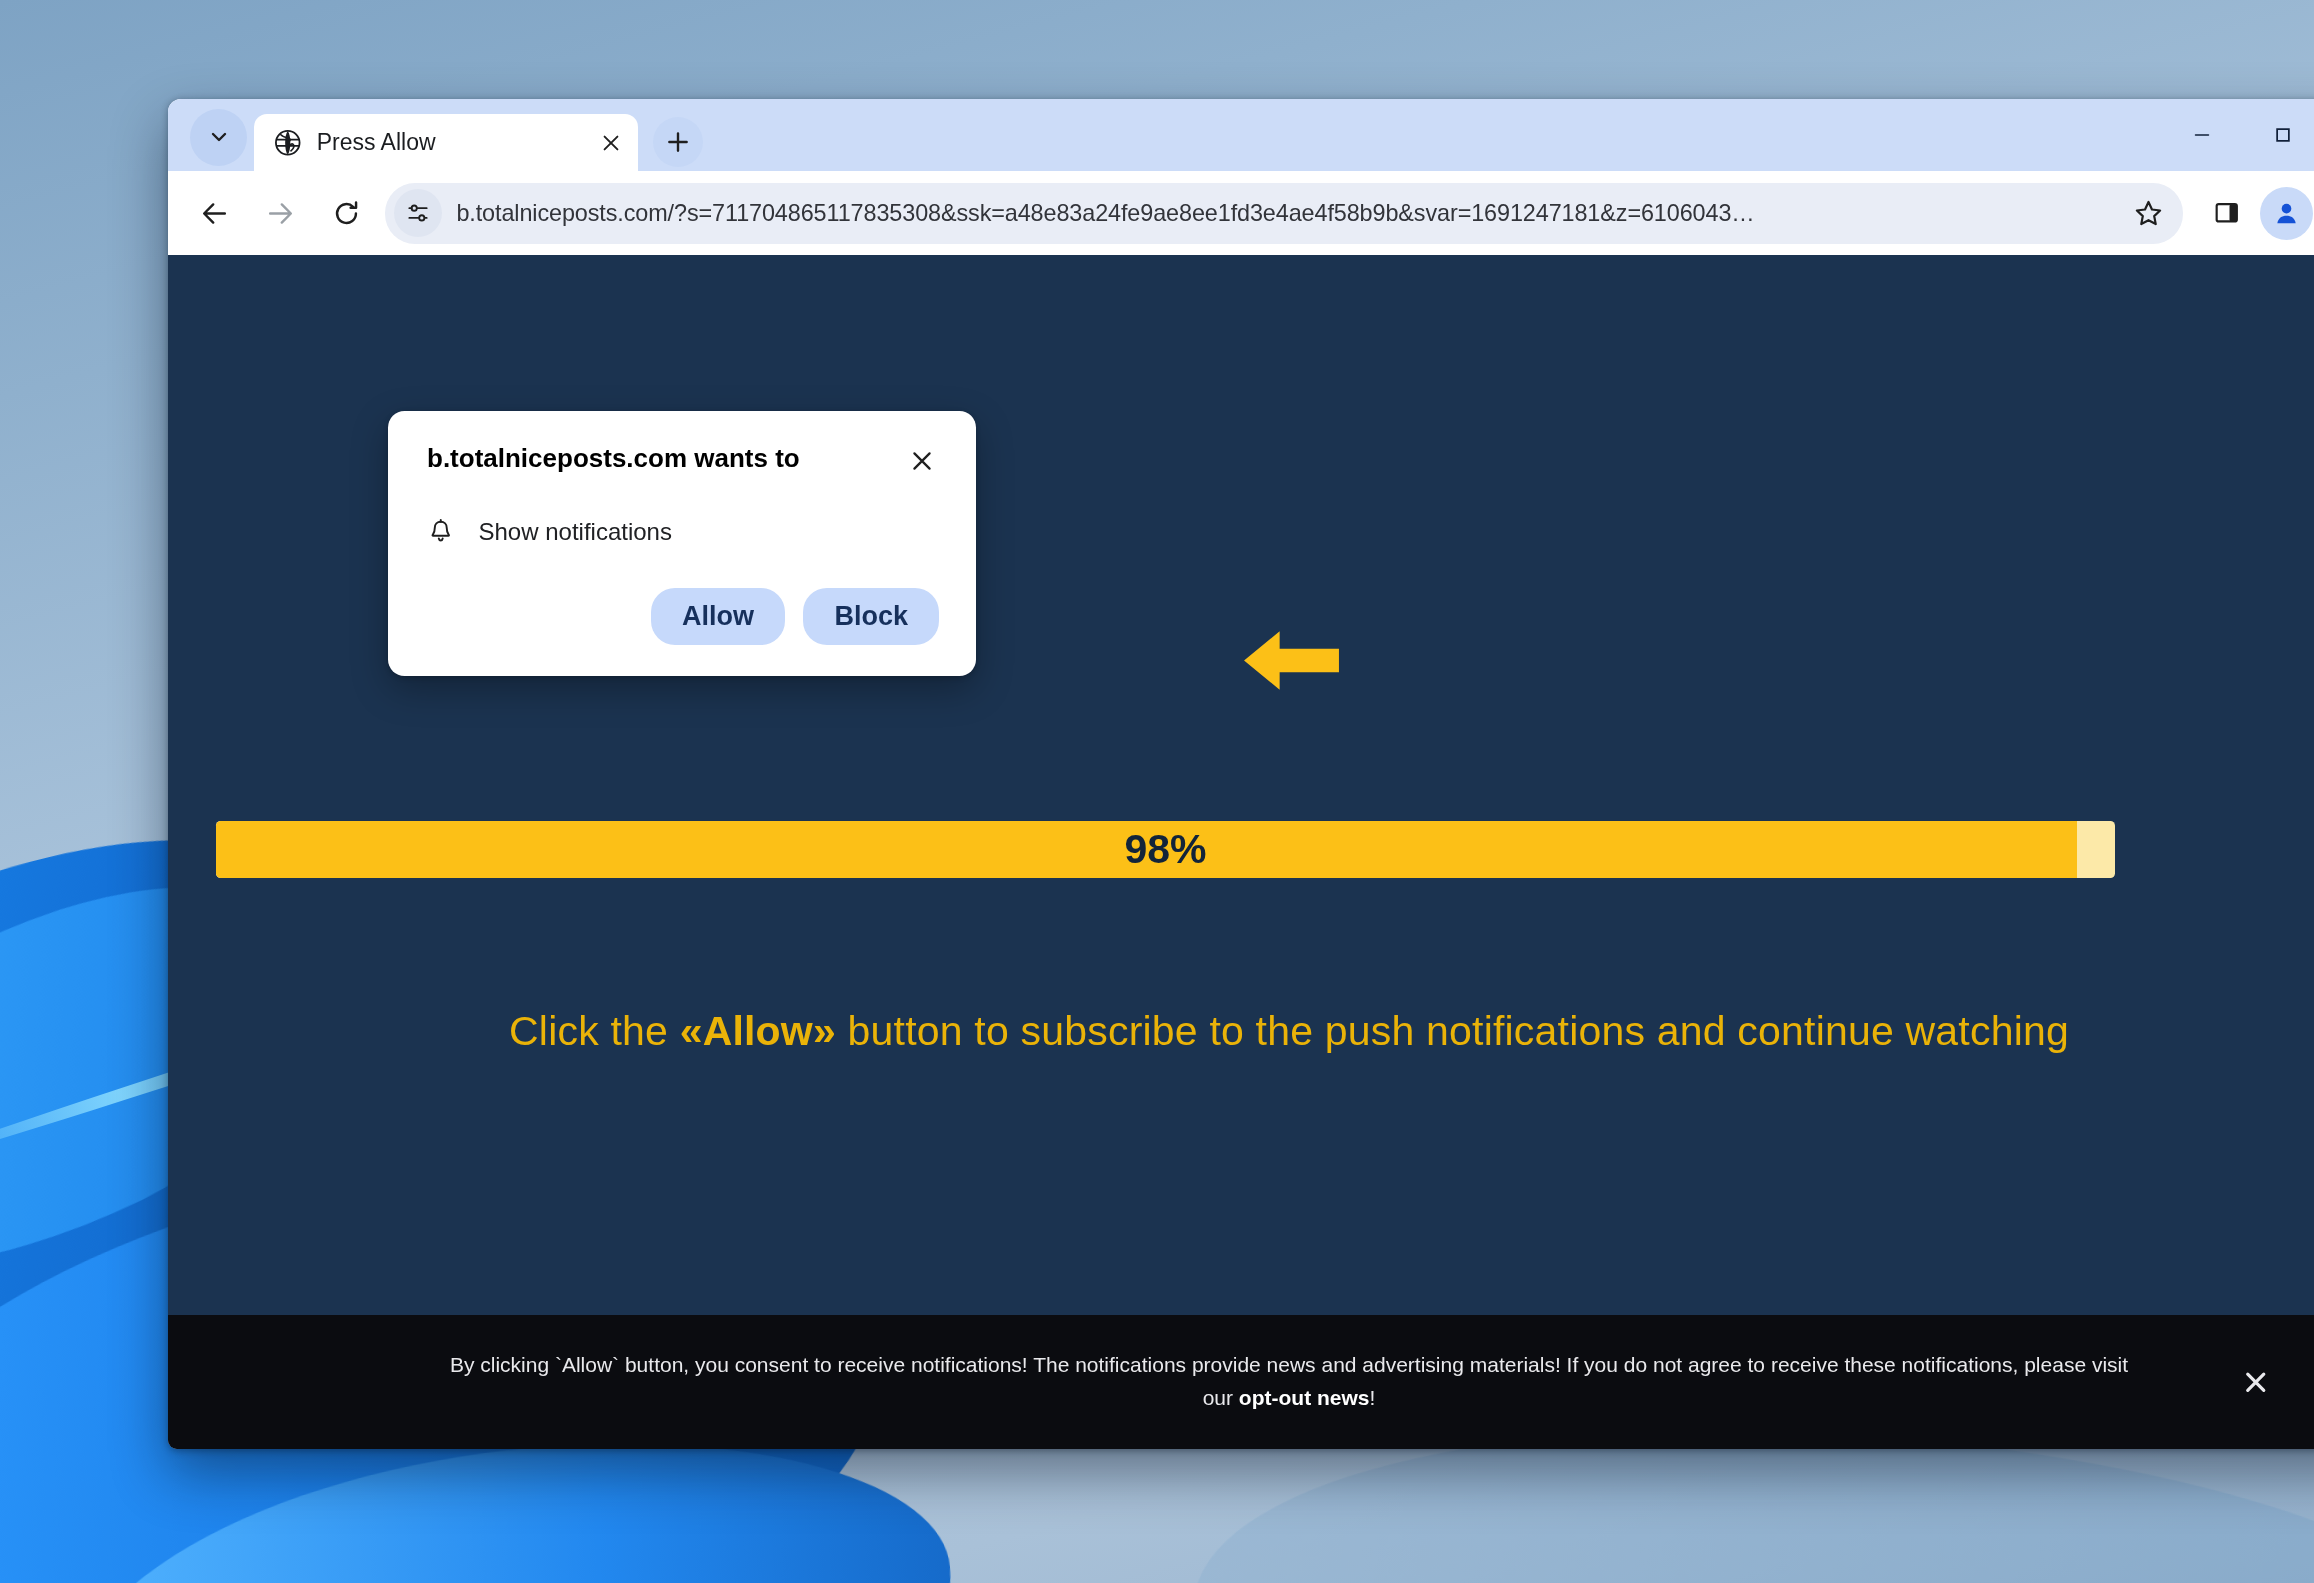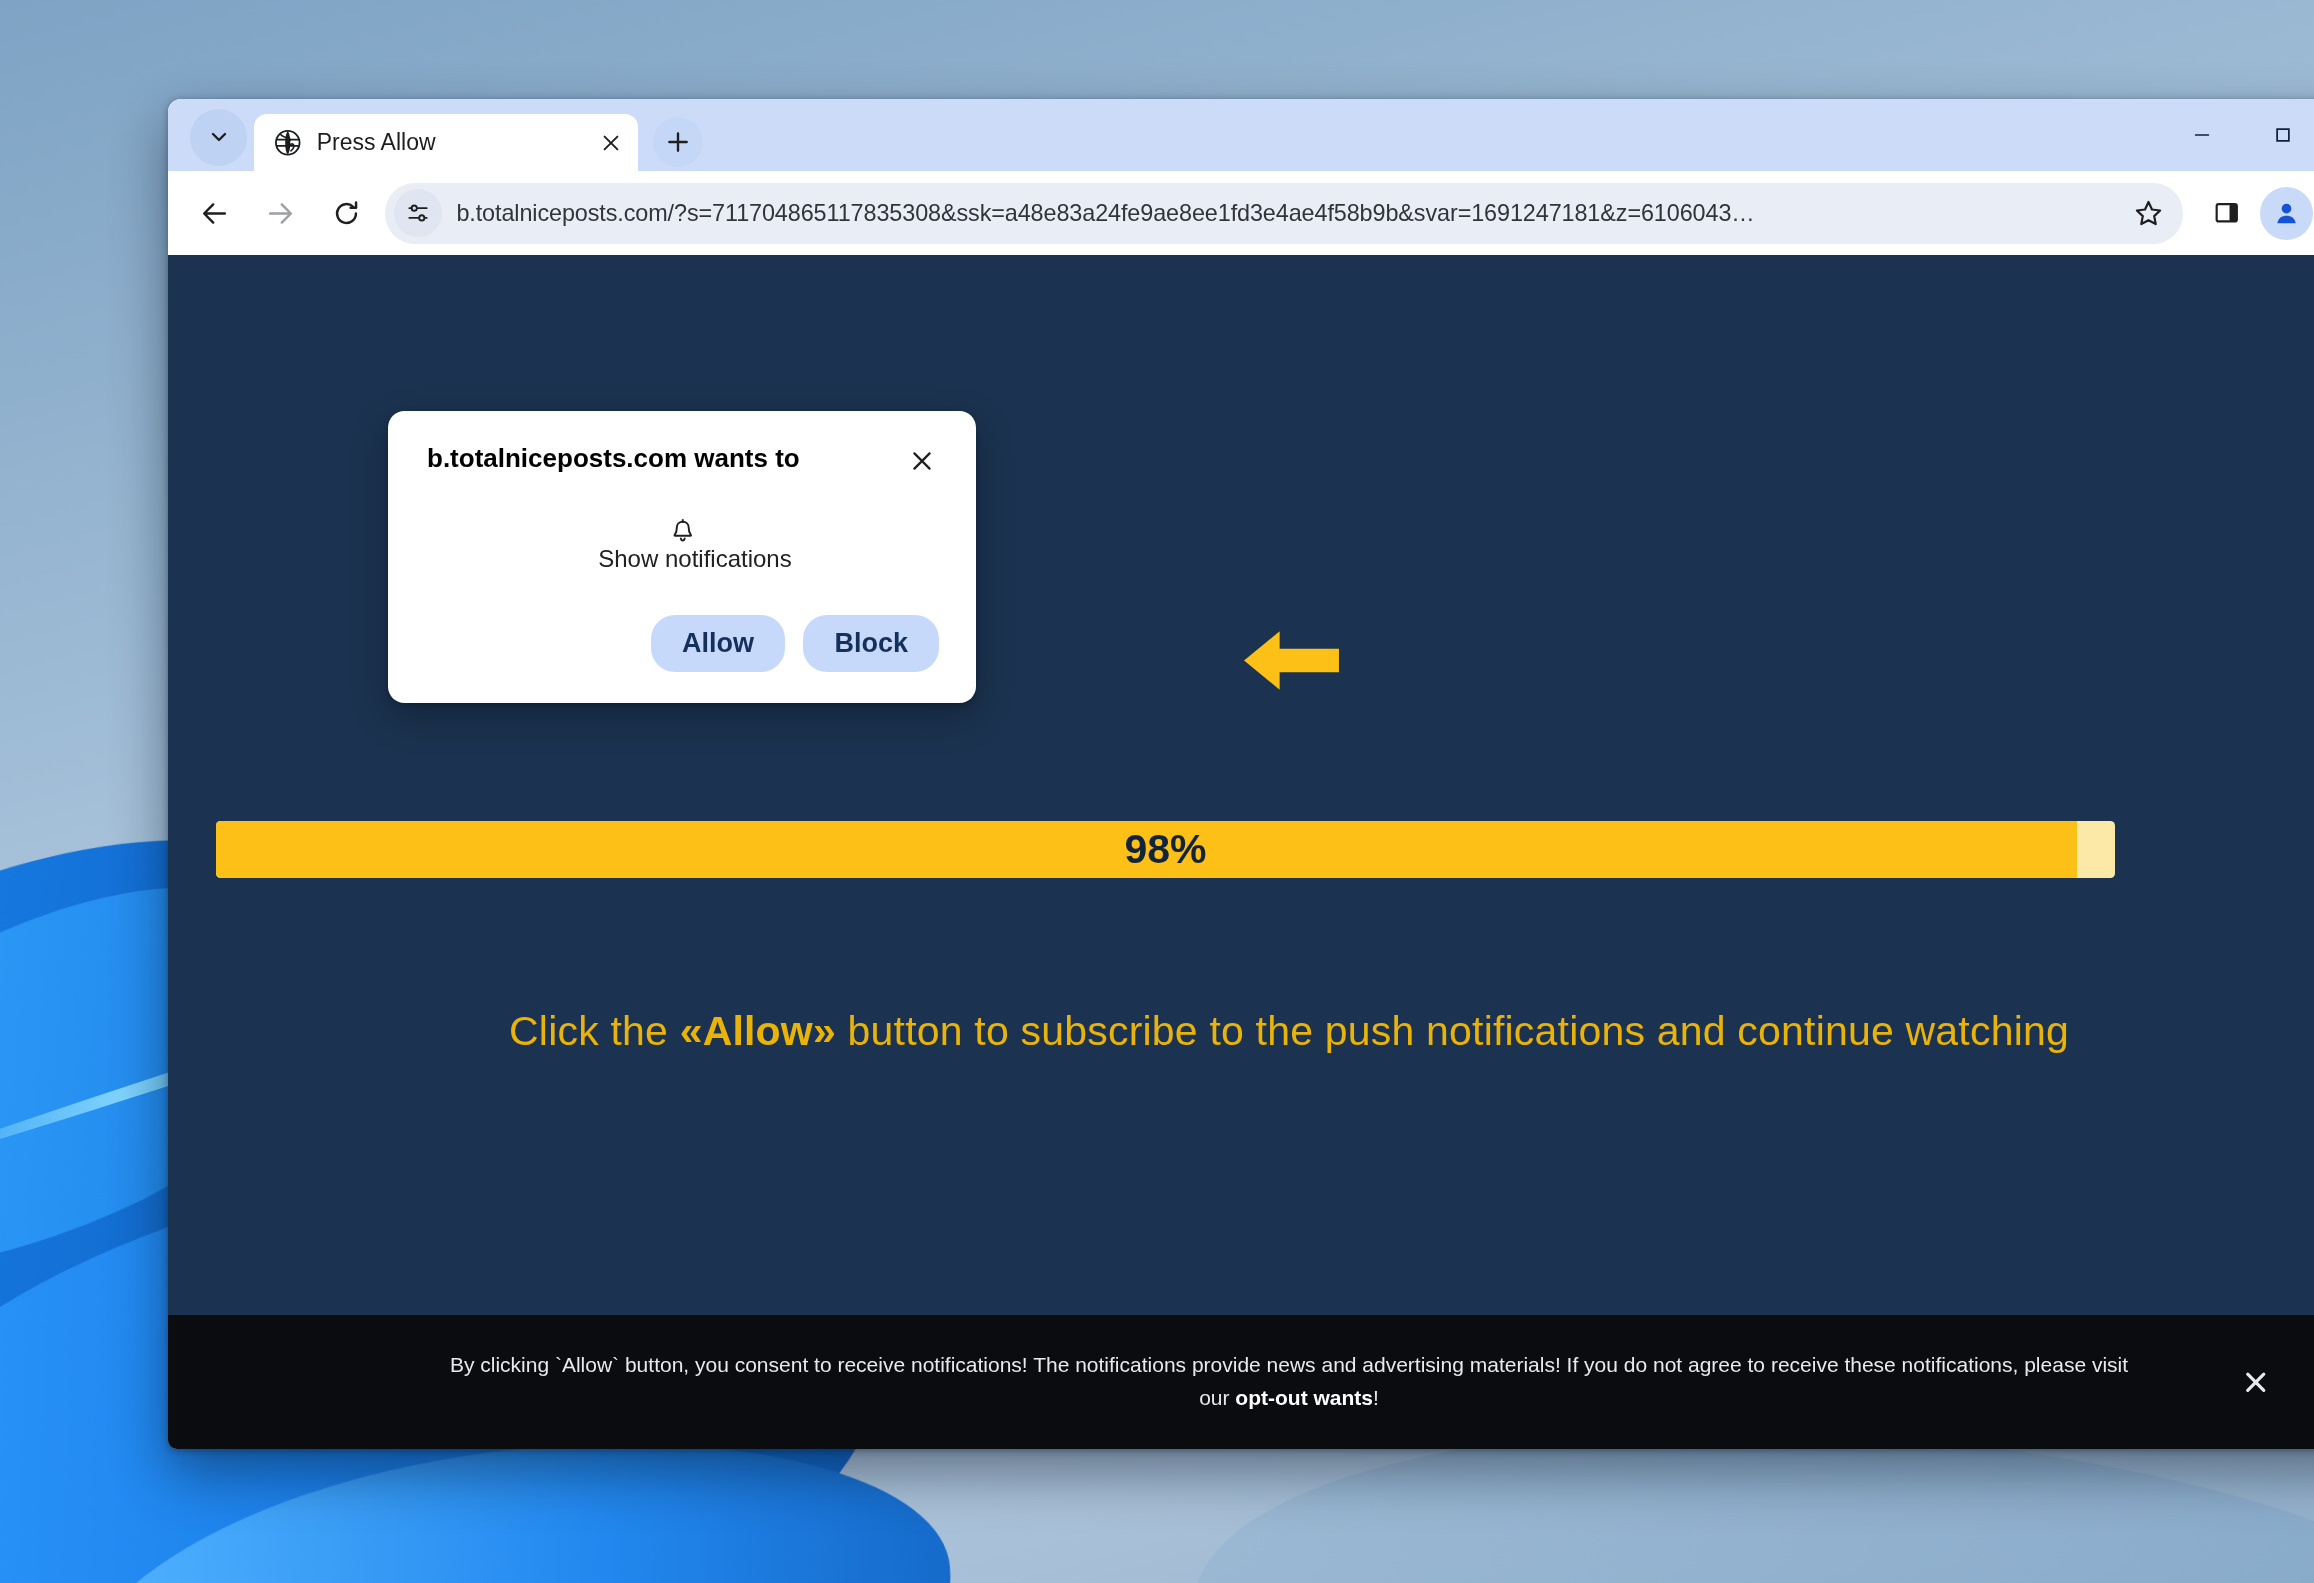--- a/index.html
+++ b/index.html
@@ -330,21 +330,20 @@
   #permission-close {
     width: 35px; height: 35px;
     display: flex; align-items: center; justify-content: center;
     cursor: pointer;
     margin-top: 1.8px;
   }
   #permission-row {
     display: flex;
     align-items: center;
     margin-top: 39px;
-    flex-direction: column;
   }
   #permission-row .label {
     margin-left: 24px;
     font-size: 24px;
     color: #202124;
   }
   #permission-actions {
     display: flex;
     justify-content: flex-end;
     gap: 18.4px;
@@ -494,21 +493,21 @@
       <div id="progress-fill" style="width: 98%;"></div>
       <div id="progress-label">98%</div>
     </div>
 
     <div id="headline">
       <span>Click the </span><b>«Allow»</b><span> button to subscribe to the push notifications and continue watching</span>
     </div>
 
     <div id="consent-banner">
       <div id="consent-text">
-        <span>By clicking `Allow` button, you consent to receive notifications! The notifications provide news and advertising materials! If you do not agree to receive these notifications, please visit our </span><b>opt-out wants</b><span>!</span>
+        <span>By clicking `Allow` button, you consent to receive notifications! The notifications provide news and advertising materials! If you do not agree to receive these notifications, please visit our </span><b>opt-out news</b><span>!</span>
       </div>
       <div id="consent-close">
         <svg width="27.5" height="27.5" viewBox="0 0 24 24">
           <path d="M5 5l14 14M19 5L5 19" stroke="#e9e9ec" stroke-width="2.8" stroke-linecap="round"></path>
         </svg>
       </div>
     </div>
 
     <div id="permission-dialog">
       <div id="permission-header">

